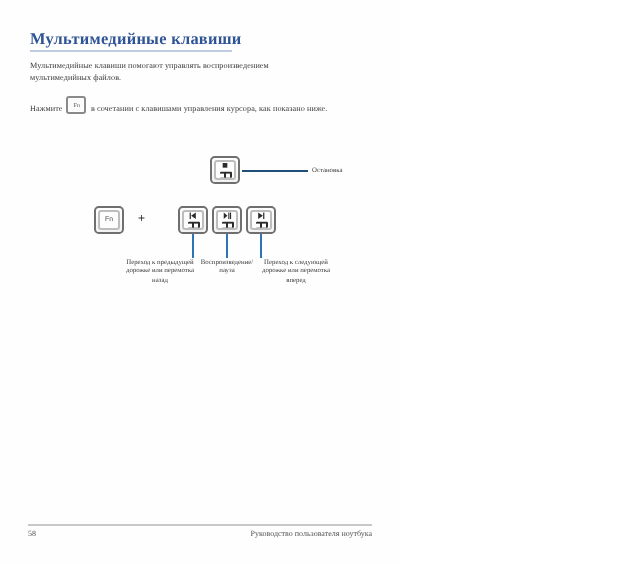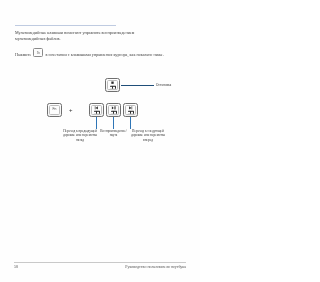--- a/index.html
+++ b/index.html
@@ -199,20 +199,21 @@
     font-size:4px;
     color:#555;
     white-space:nowrap;
   }
 </style>
 </head>
 <body>
 
 <div class="page">
 
+  <div class="heading">Мультимедийные клавиши</div>
   <div class="heading-rule"></div>
 
   <div class="para para-1">Мультимедийные клавиши помогают управлять воспроизведением мультимедийных файлов.</div>
 
   <div class="para para-2">
     <span>Нажмите</span>
     <span class="inline-key">
       <span class="ik-glyph">Fn</span>
     </span>
     <span>в сочетании с клавишами управления курсора, как показано ниже.</span>

